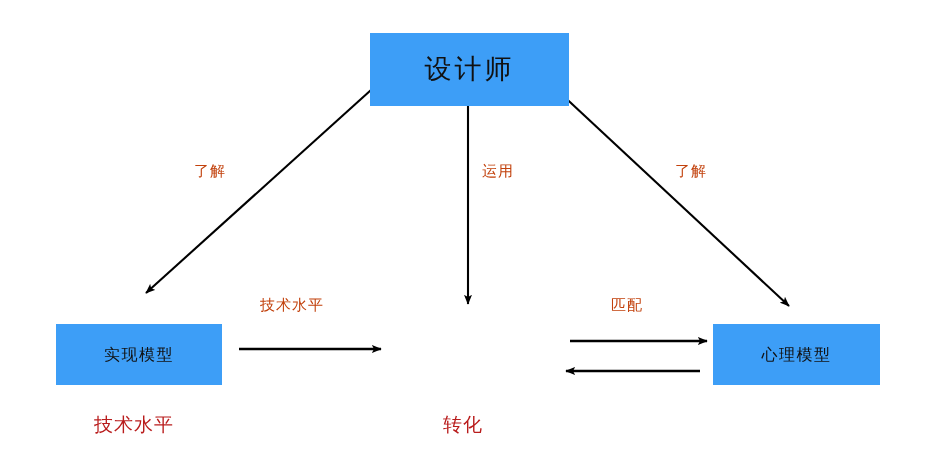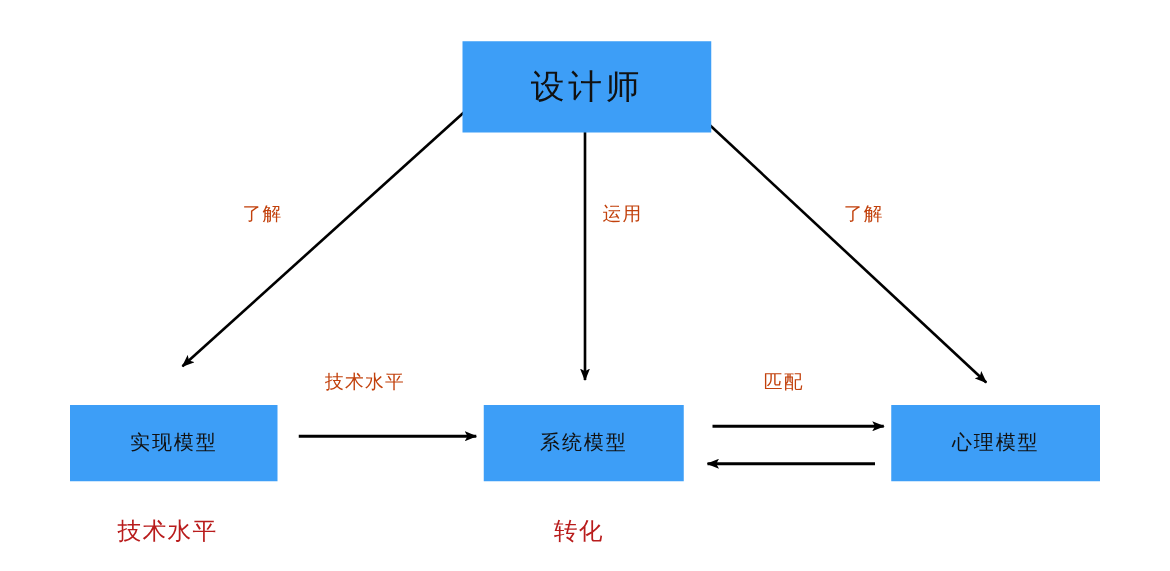--- a/index.html
+++ b/index.html
@@ -138,23 +138,20 @@
   </svg>
 
   <div class="node-box" id="node-designer">
     <span class="node-label">设计师</span>
   </div>
 
   <div class="node-box" id="node-implementation">
     <span class="node-label">实现模型</span>
   </div>
 
-  <div class="node-box" id="node-system">
-    <span class="node-label">系统模型</span>
-  </div>
 
   <div class="node-box" id="node-mental">
     <span class="node-label">心理模型</span>
   </div>
 
   <div class="edge-label" id="edge-label-left-understand">了解</div>
 
   <div class="edge-label" id="edge-label-apply">运用</div>
 
   <div class="edge-label" id="edge-label-right-understand">了解</div>

